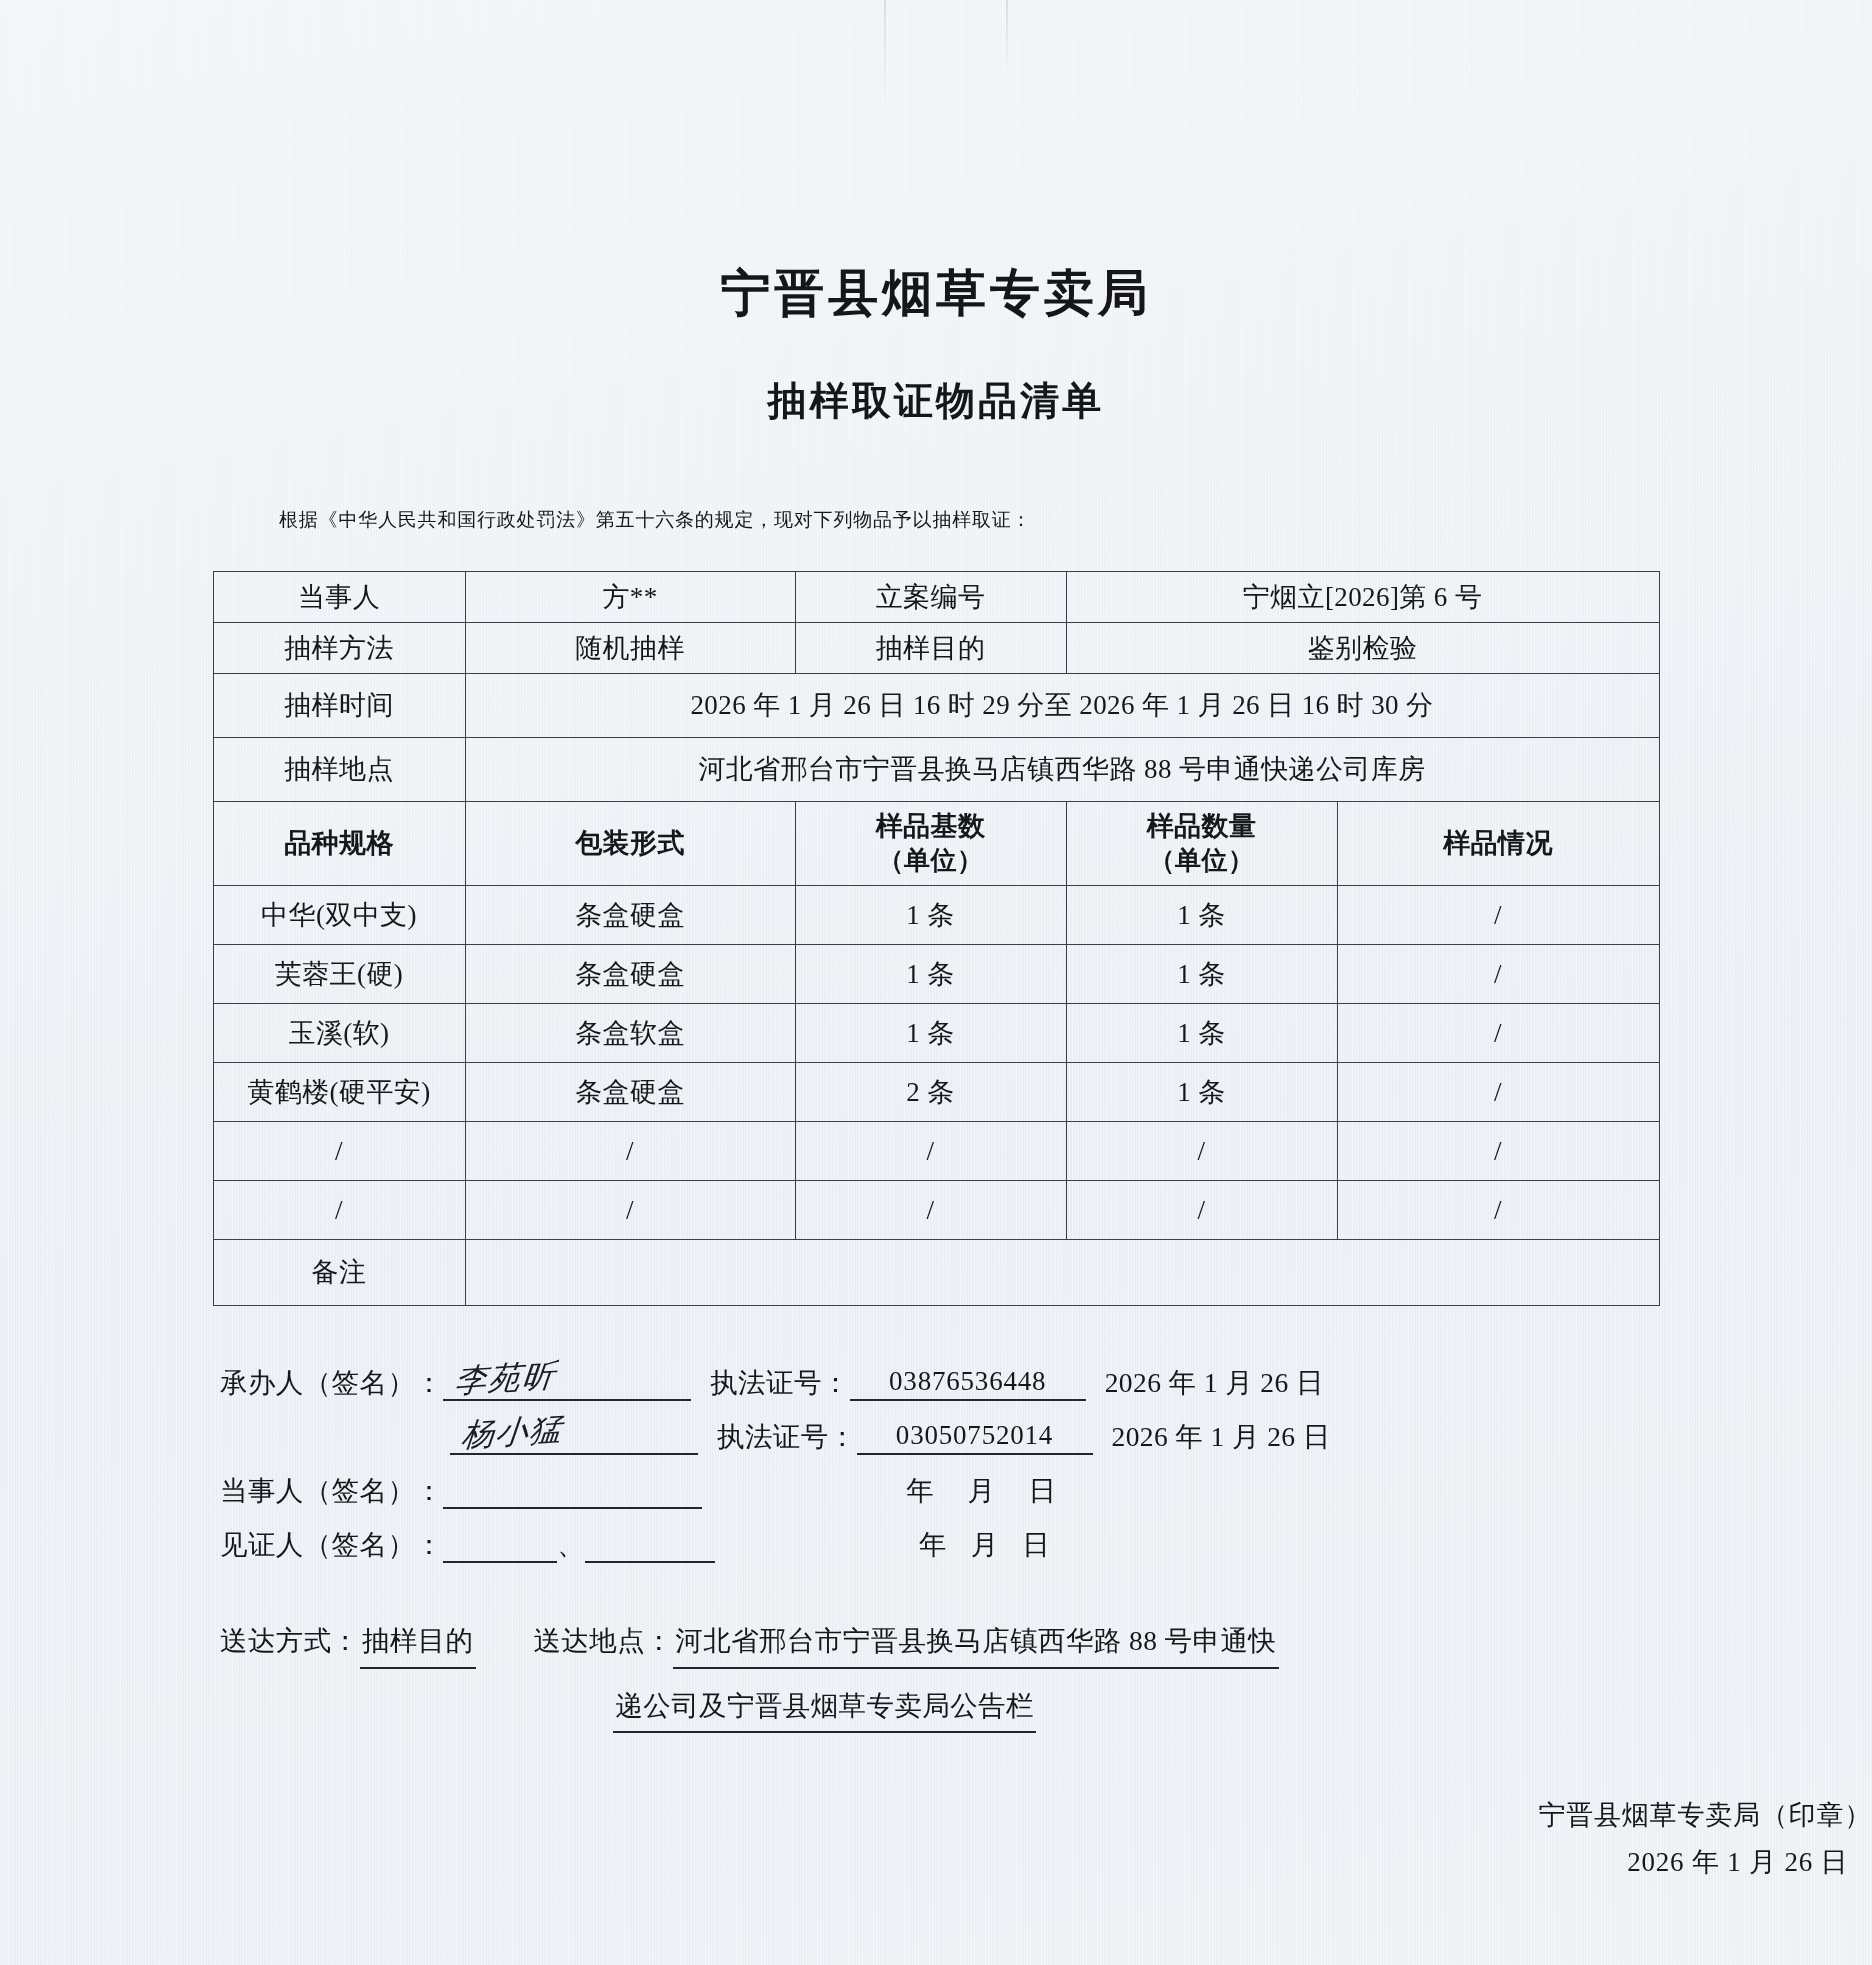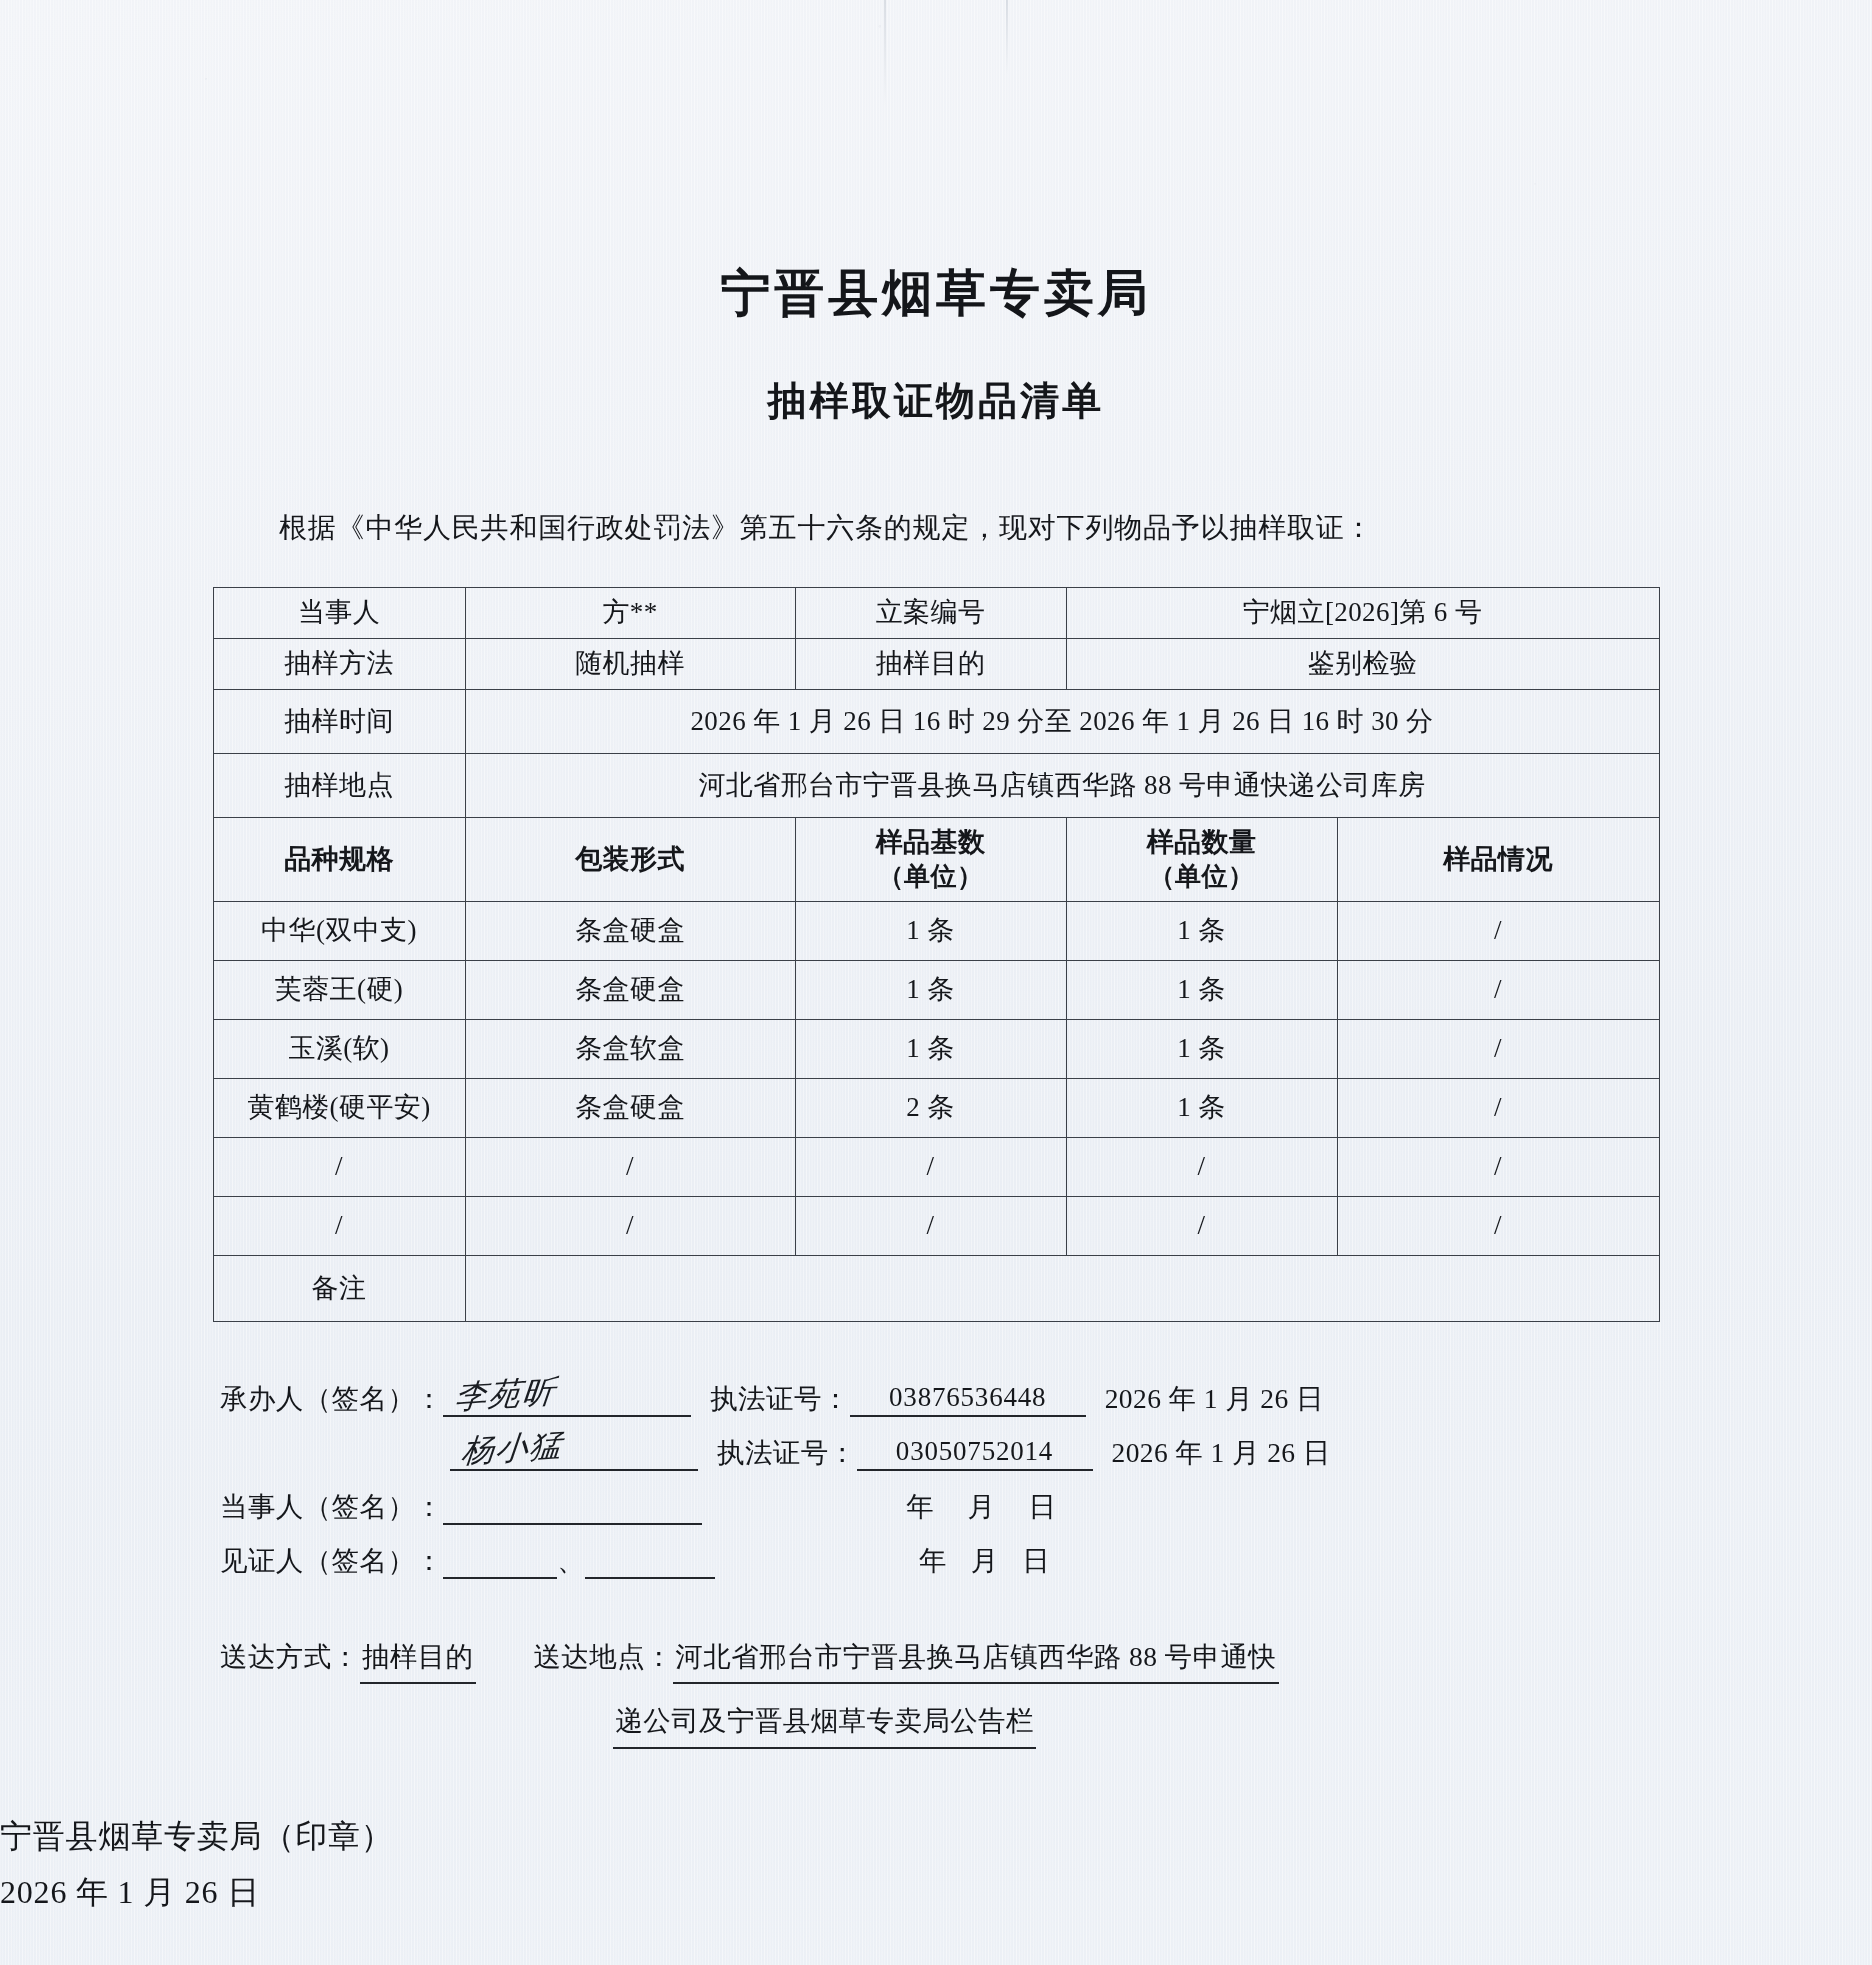--- a/index.html
+++ b/index.html
@@ -61,21 +61,21 @@
     text-align: center;
     font-size: 39px;
     font-weight: bold;
     letter-spacing: 3.1px;
     color: #14161a;
     margin-top: 47px;
   }
 
   .intro {
     margin: 75px 220px 0 220px;
-    font-size: 28px;
+    font-size: 19px;
     line-height: 1.75;
     color: #15171b;
     text-indent: 59px;
     letter-spacing: 0.8px;
   }
 
   table.main {
     border-collapse: collapse;
     margin: 35px auto 0 auto;
     width: 1446px;
@@ -161,24 +161,23 @@
     padding: 0 2.4px 1.6px 2.4px;
   }
   .delivery-2 {
     margin-top: 14px;
     text-align: left;
     padding-left: 393px;
   }
 
   .closing {
     margin: 59px 0 0 0;
-    font-size: 32px;
-    color: #15171b;
-    text-align: left;
-    padding-right: 275px;
+    font-size: 27px;
+    color: #15171b;
+    text-align: right;
     line-height: 1.75;
     letter-spacing: 0.8px;
   }
 </style>
 </head>
 <body>
 
 <div class="page">
   <div class="paper-noise"></div>
   <div class="scan-streak" style="left:884px;"></div>

